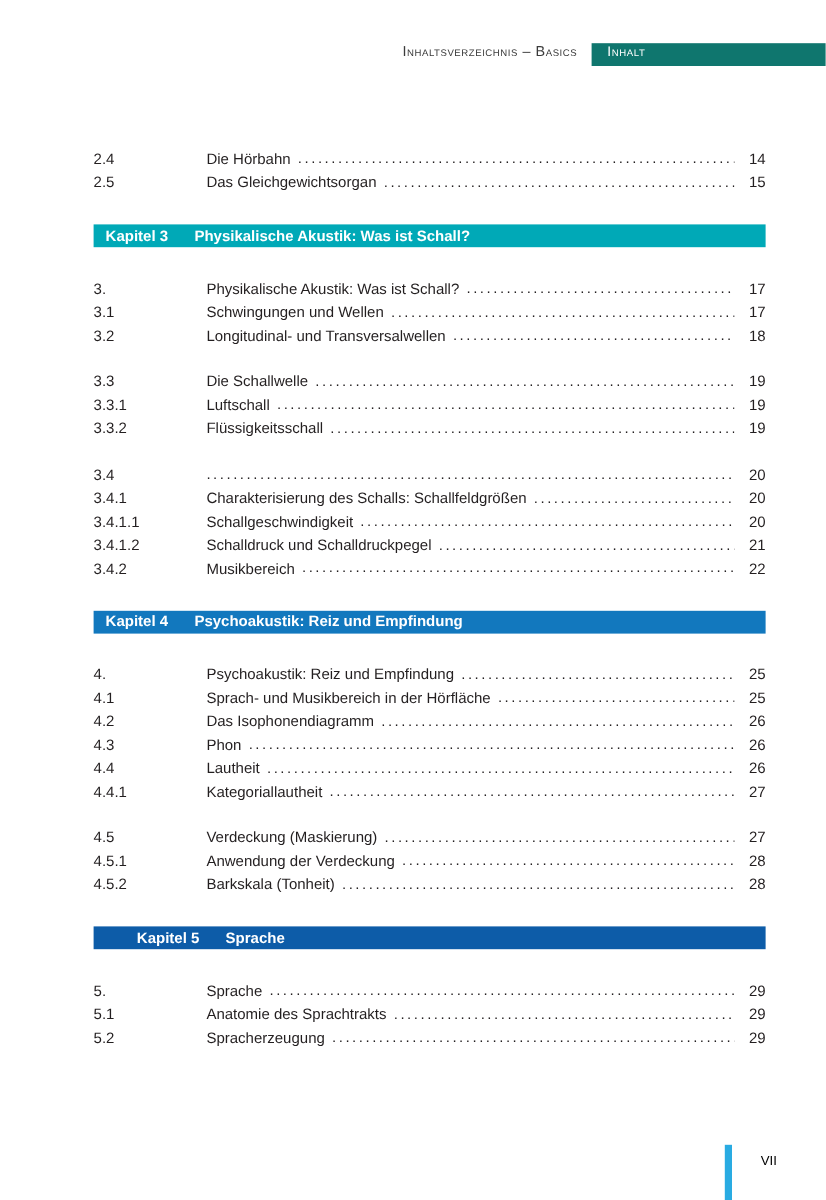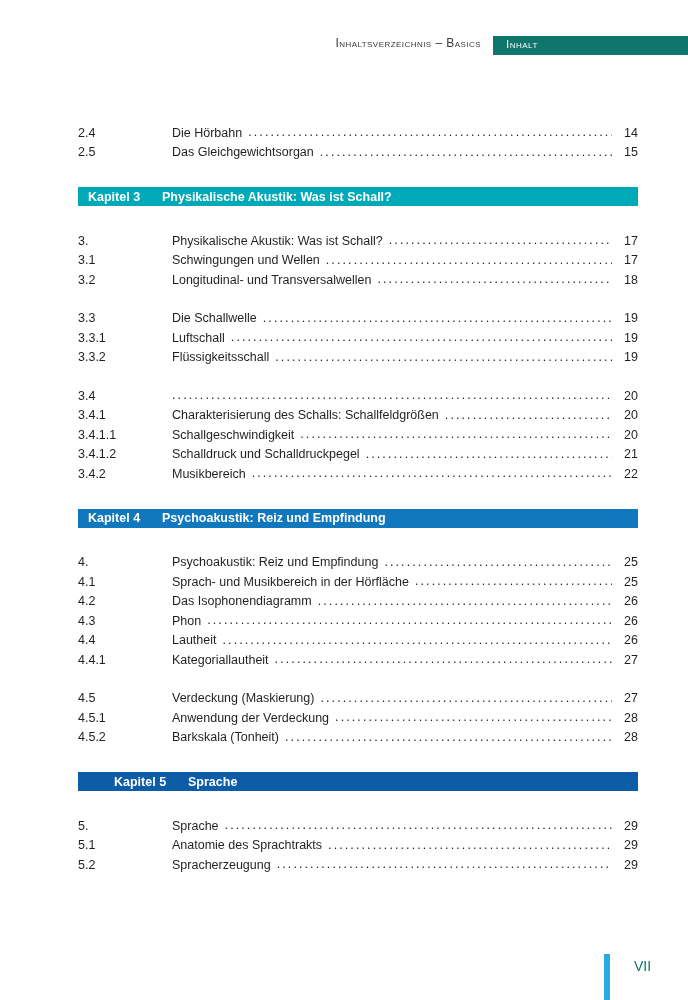--- a/index.html
+++ b/index.html
@@ -145,22 +145,22 @@
     left: 604px;
     bottom: 0;
     width: 6px;
     height: 46px;
     background: #29abe2;
   }
   .footer-folio {
     position: absolute;
     left: 634px;
     bottom: 26px;
-    font-size: 14px;
-    color: #0f766e;
+    font-size: 11px;
+    color: #000000;
     white-space: nowrap;
   }
 </style>
 </head>
 <body>
 
 <div class="page-header">
   <div class="header-running-title">Inhaltsverzeichnis – Basics</div>
   <div class="header-tab">
     <div class="header-tab-label">Inhalt</div>

